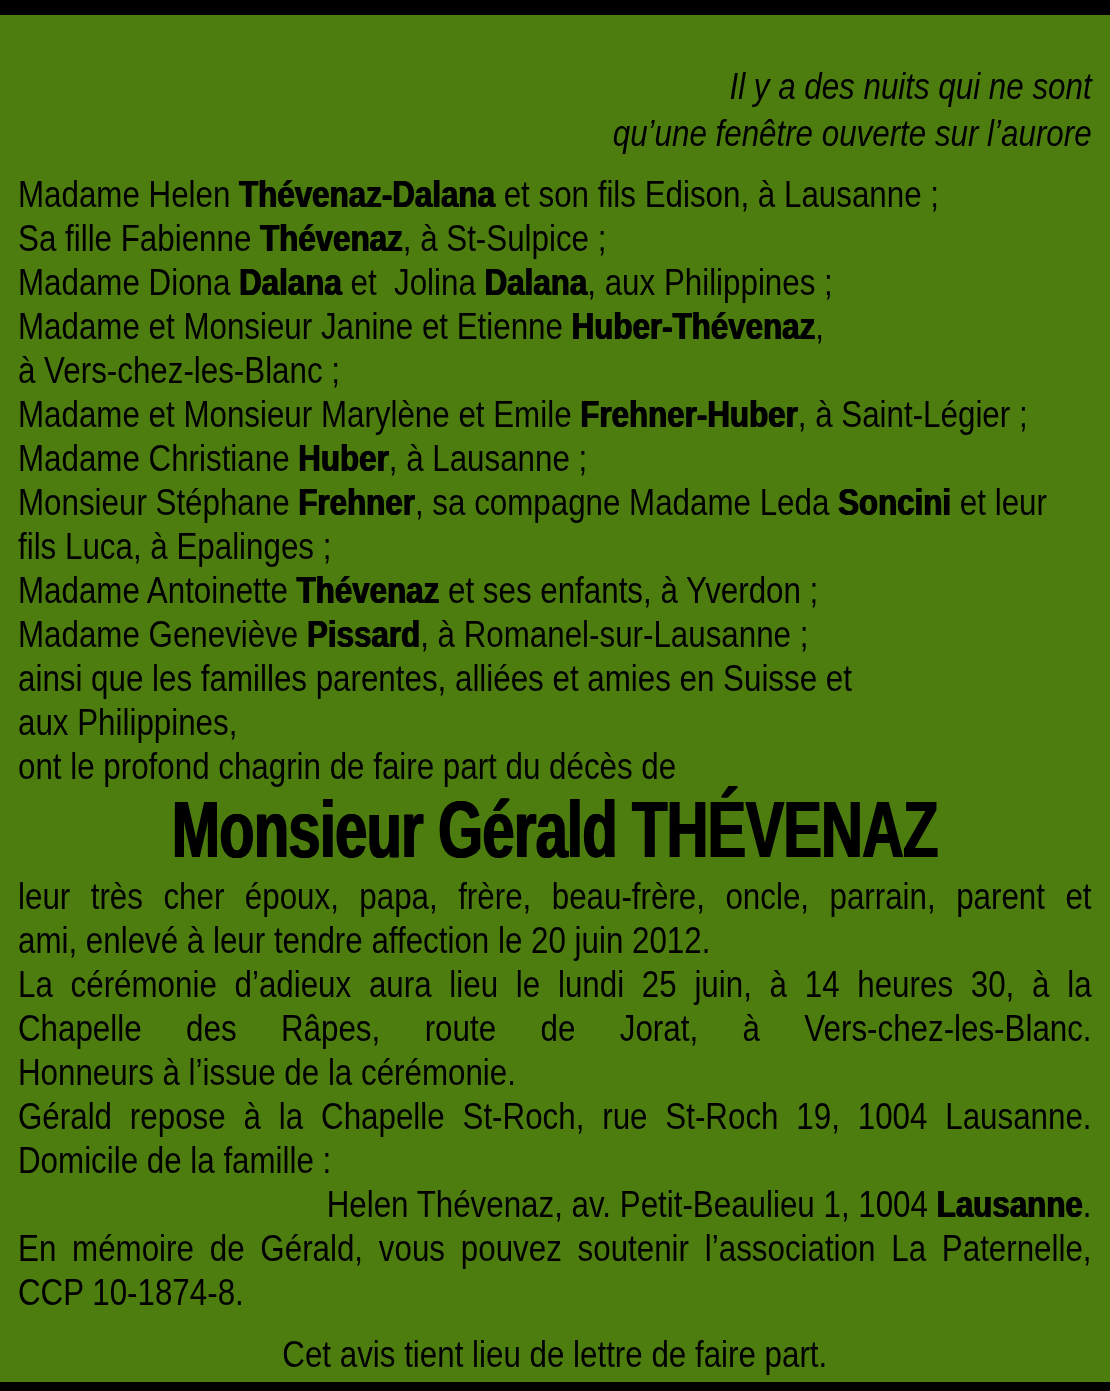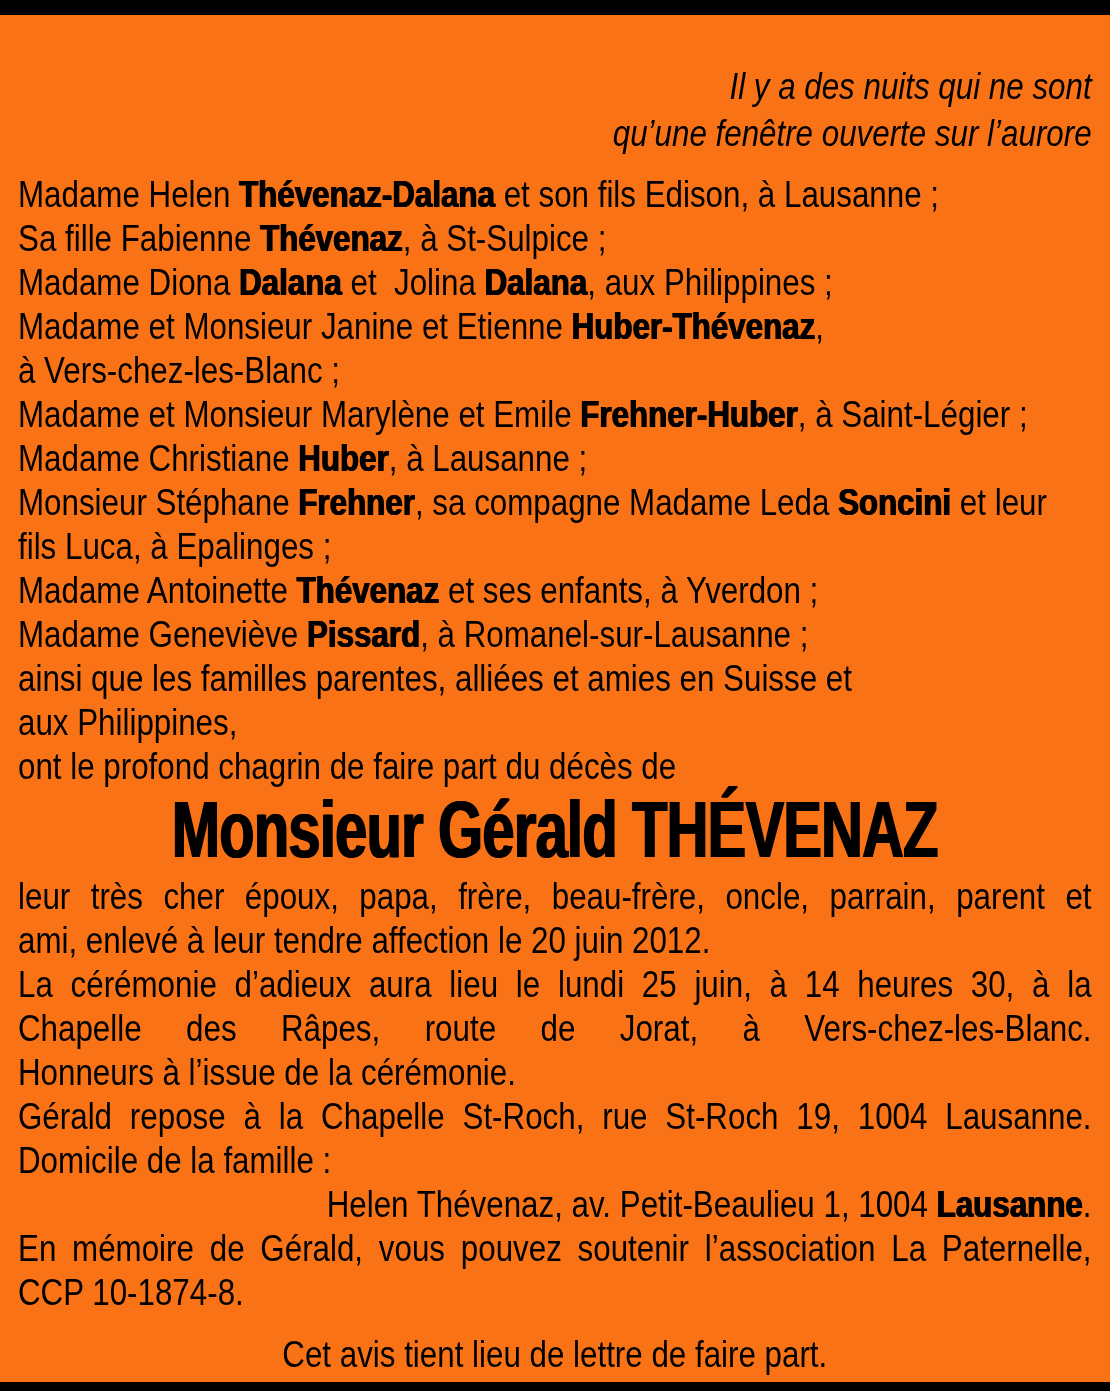--- a/index.html
+++ b/index.html
@@ -1,21 +1,21 @@
 <!DOCTYPE html>
 <html lang="fr"><head>
 <meta charset="utf-8">
 <style>
   * { margin: 0; padding: 0; box-sizing: border-box; }
   html, body { background: #ffffff; }
   .page {
     position: relative;
     width: 1110px;
     height: 1391px;
-    background: #f97316;
+    background: #4d7c0f;
     color: #000000;
     overflow: hidden;
     font-family: "Liberation Sans", sans-serif;
   }
   .rule { position: absolute; left: 0; width: 1110px; background: #000000; }
   .rule-top { top: 0; height: 15px; }
   .rule-bottom { bottom: 0; height: 9px; }
 
   
   .scale-wrap {

